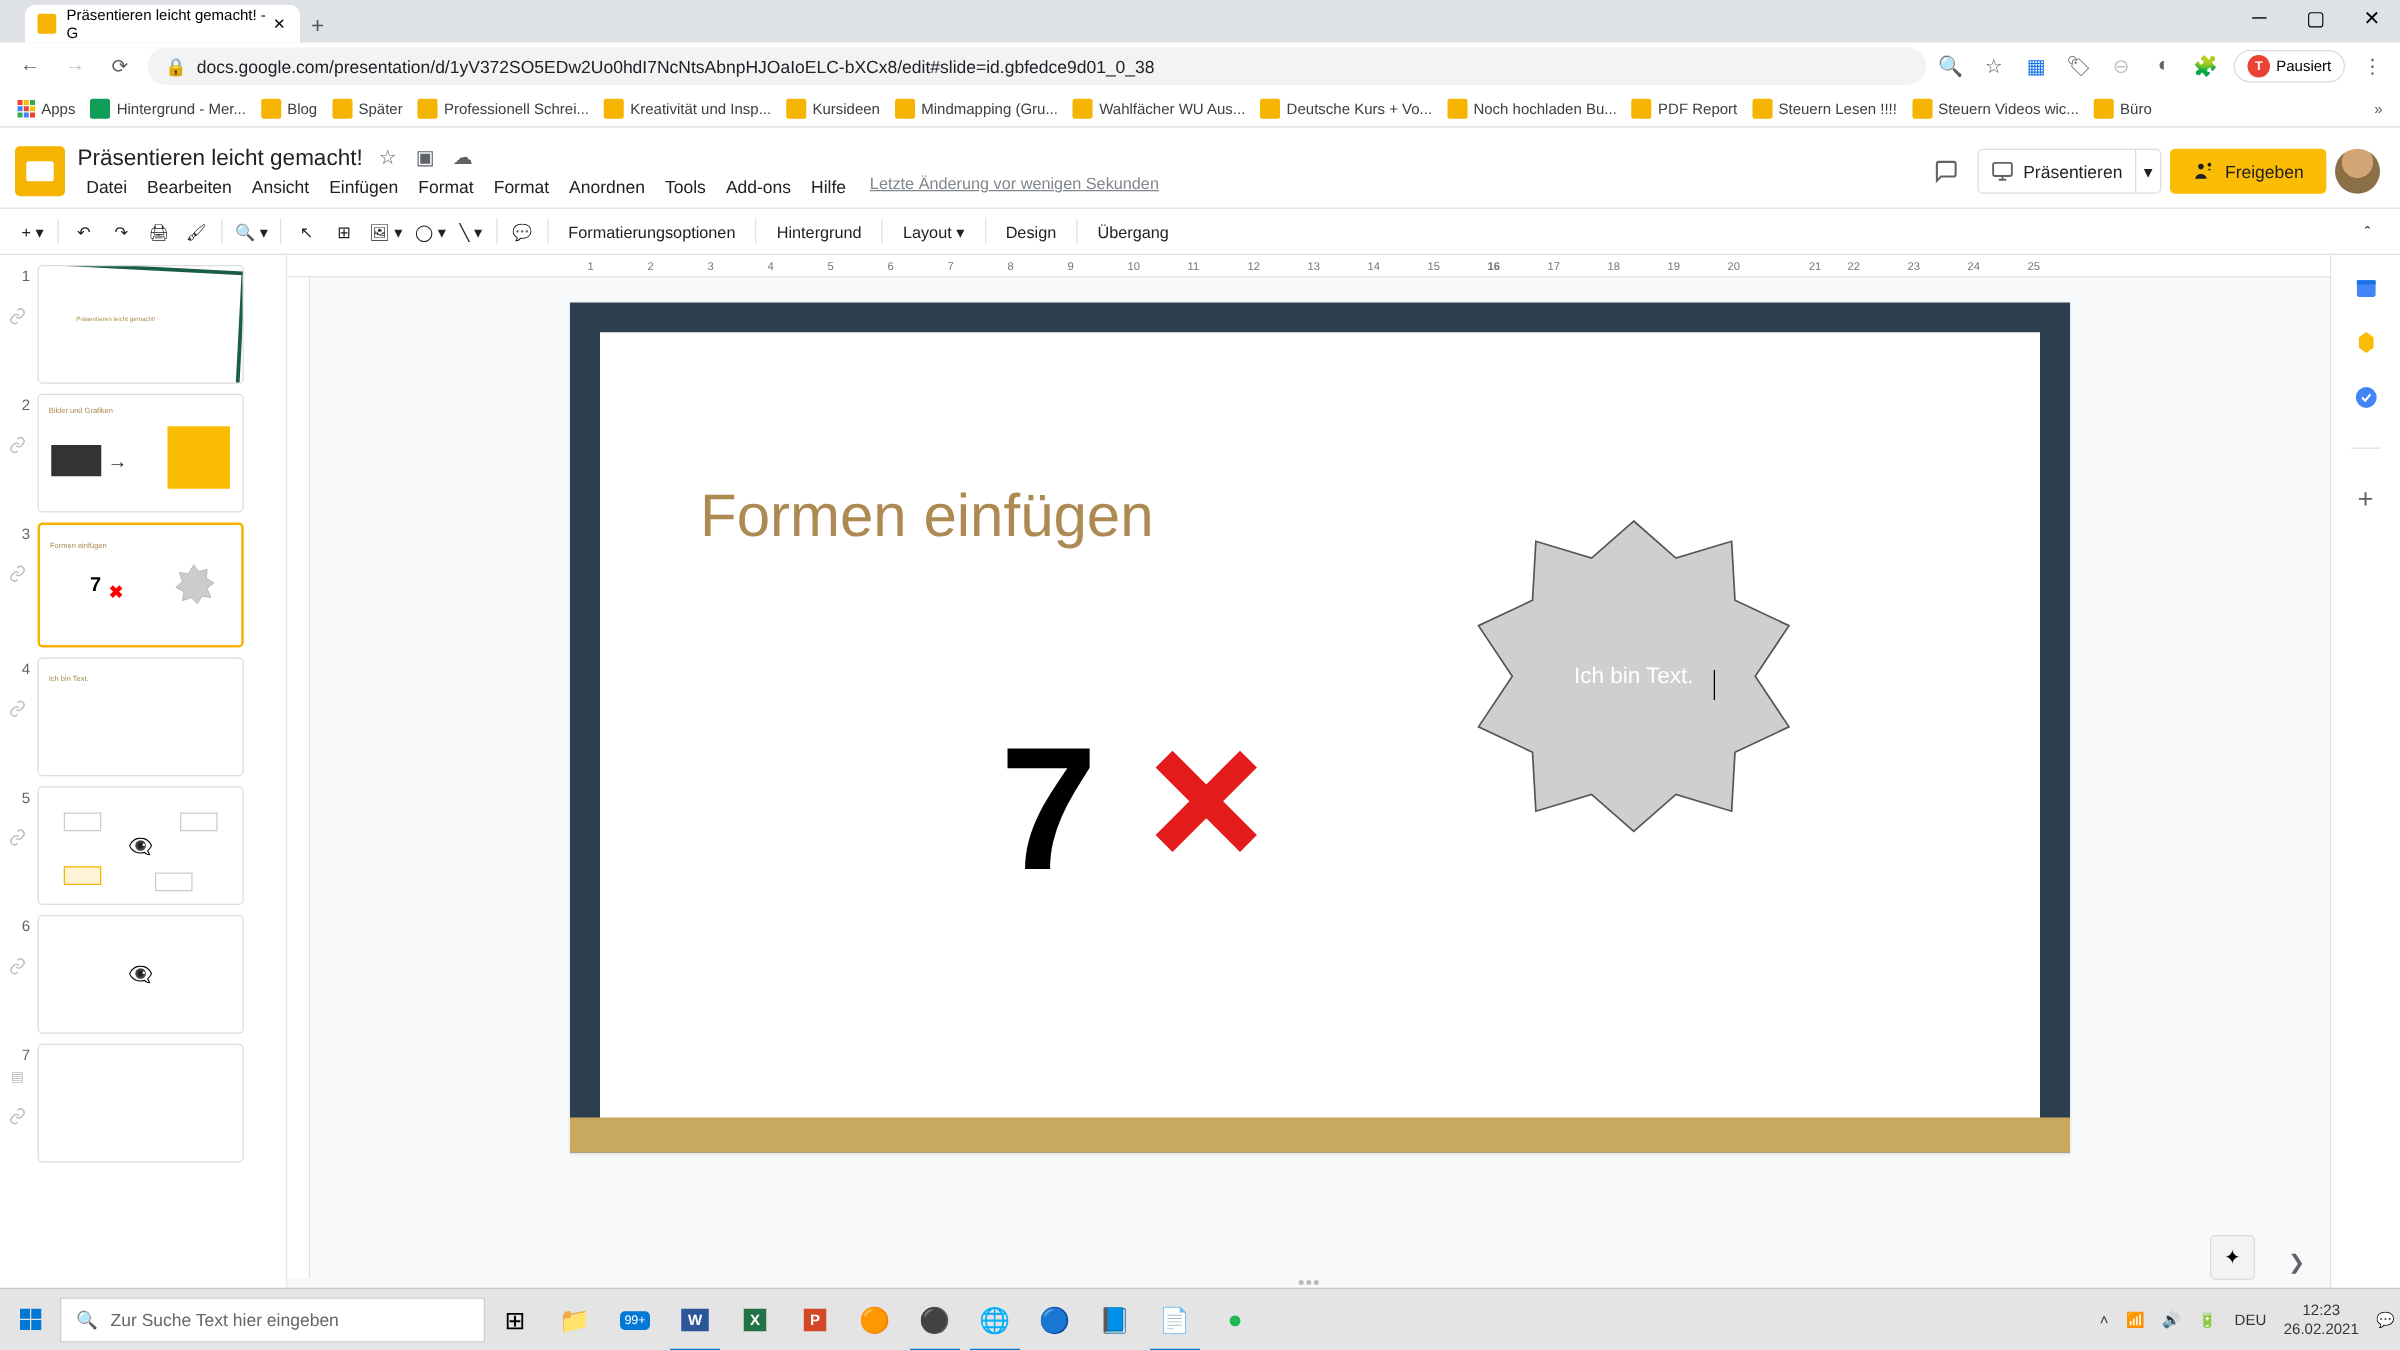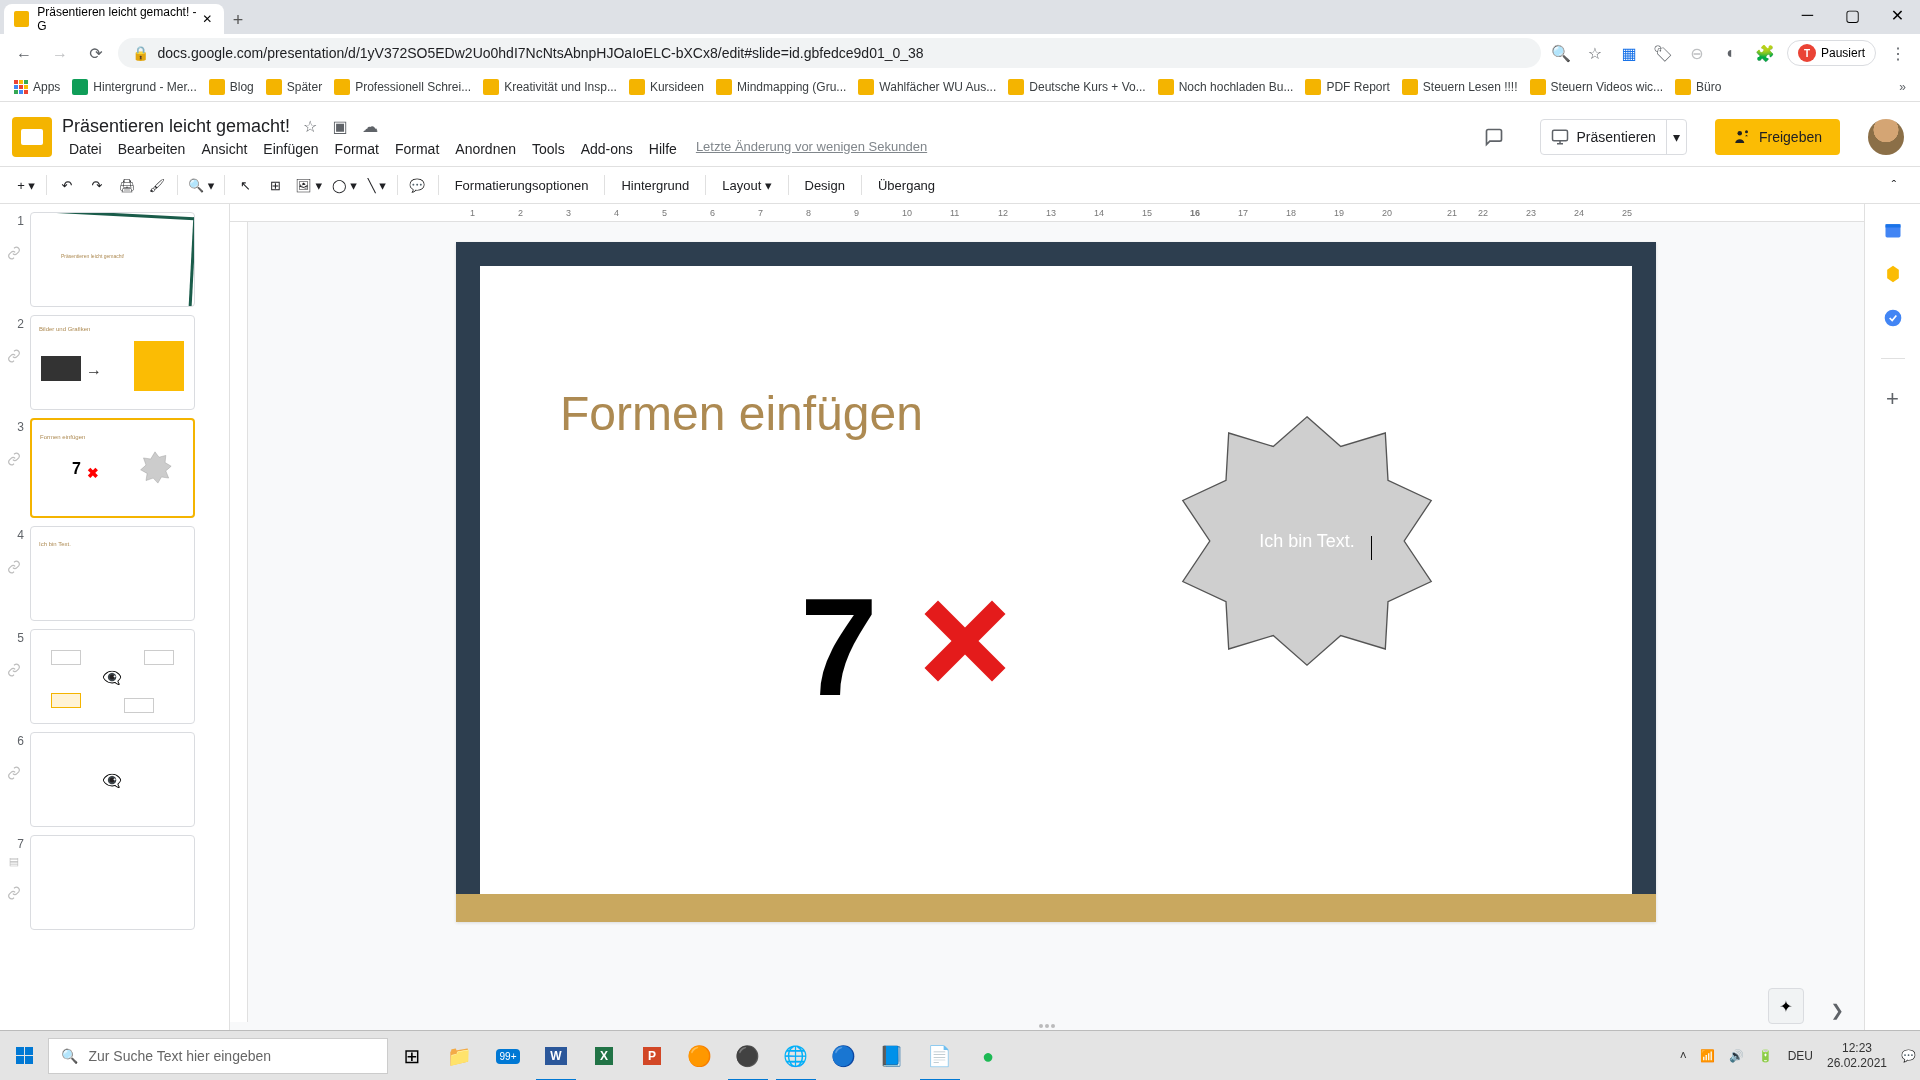--- a/index.html
+++ b/index.html
@@ -1,20 +1,20 @@
 <!DOCTYPE html>
 <html><head>
 <meta charset="utf-8">
 <style>
 * { margin: 0; padding: 0; box-sizing: border-box; font-family: Arial, sans-serif; }
 body { width: 1920px; height: 1080px; overflow: hidden; background: #fff; }
 
 
 .browser-chrome { background: #dee1e6; }
-.tab-bar { height: 34px; display: flex; align-items: flex-end; padding-left: 4px; }
+.tab-bar { height: 34px; display: flex; align-items: flex-end; padding-left: 20px; }
 .tab { background: #fff; height: 30px; width: 220px; border-radius: 8px 8px 0 0; display: flex; align-items: center; padding: 0 10px; font-size: 12px; position: relative; }
 .tab-favicon { width: 16px; height: 16px; background: #f4b400; margin-right: 8px; border-radius: 2px; }
 .tab-close { margin-left: auto; width: 14px; height: 14px; display: flex; align-items: center; justify-content: center; cursor: pointer; }
 .new-tab { width: 28px; height: 28px; display: flex; align-items: center; justify-content: center; cursor: pointer; font-size: 18px; color: #555; }
 .window-controls { position: absolute; right: 0; top: 0; display: flex; height: 30px; }
 .win-btn { width: 45px; display: flex; align-items: center; justify-content: center; cursor: pointer; }
 
 .address-bar { height: 38px; background: #fff; display: flex; align-items: center; padding: 0 10px; gap: 8px; }
 .nav-btn { width: 28px; height: 28px; display: flex; align-items: center; justify-content: center; cursor: pointer; color: #5f6368; border-radius: 50%; }
 .url-box { flex: 1; background: #f1f3f4; height: 30px; border-radius: 15px; display: flex; align-items: center; padding: 0 14px; font-size: 14px; color: #202124; gap: 8px; }
@@ -31,21 +31,21 @@
 .slides-header { height: 64px; display: flex; align-items: center; padding: 6px 16px 0 12px; gap: 10px; }
 .slides-logo { width: 40px; height: 40px; background: #f4b400; border-radius: 4px; position: relative; display: flex; align-items: center; justify-content: center; }
 .slides-logo::after { content: ''; width: 22px; height: 16px; background: #fff; border-radius: 2px; }
 .doc-meta { flex: 1; display: flex; flex-direction: column; gap: 2px; }
 .title-row { display: flex; align-items: center; gap: 10px; }
 .doc-title { font-size: 18px; color: #202124; }
 .title-icon { width: 20px; height: 20px; cursor: pointer; color: #5f6368; display: flex; align-items: center; justify-content: center; }
 .menu-row { display: flex; gap: 2px; font-size: 14px; color: #202124; }
 .menu-item { padding: 2px 7px; cursor: pointer; border-radius: 3px; }
 .last-edit { color: #80868b; margin-left: 10px; text-decoration: underline; font-size: 13px; }
-.header-actions { display: flex; align-items: center; gap: 28px; }
+.header-actions { display: flex; align-items: center; gap: 7px; }
 .icon-btn { width: 36px; height: 36px; display: flex; align-items: center; justify-content: center; cursor: pointer; border-radius: 50%; color: #5f6368; }
 .present-btn { border: 1px solid #dadce0; border-radius: 4px; height: 36px; display: flex; align-items: center; color: #202124; font-size: 14px; cursor: pointer; }
 .present-main { padding: 0 10px; display: flex; align-items: center; gap: 8px; }
 .present-caret { border-left: 1px solid #dadce0; padding: 0 6px; height: 100%; display: flex; align-items: center; }
 .share-btn { background: #fbbc04; border-radius: 4px; height: 36px; padding: 0 18px; display: flex; align-items: center; gap: 8px; font-size: 14px; cursor: pointer; color: #202124; font-weight: 500; }
 .avatar { width: 36px; height: 36px; border-radius: 50%; background: #888; background-image: radial-gradient(circle at 50% 30%, #d4a574 40%, #8b6f47 41%); }
 
 
 .toolbar { height: 38px; border-top: 1px solid #e0e0e0; border-bottom: 1px solid #e0e0e0; display: flex; align-items: center; padding: 0 12px; gap: 2px; font-size: 13px; color: #202124; }
 .tool-btn { min-width: 28px; height: 28px; display: flex; align-items: center; justify-content: center; cursor: pointer; border-radius: 3px; padding: 0 4px; }

